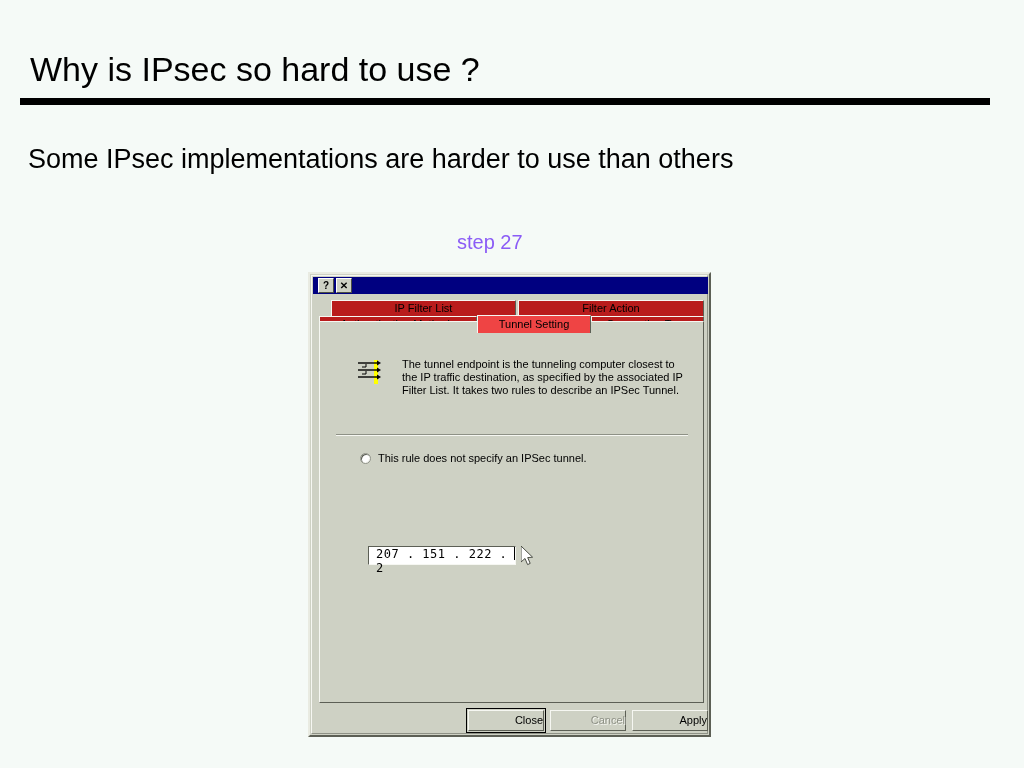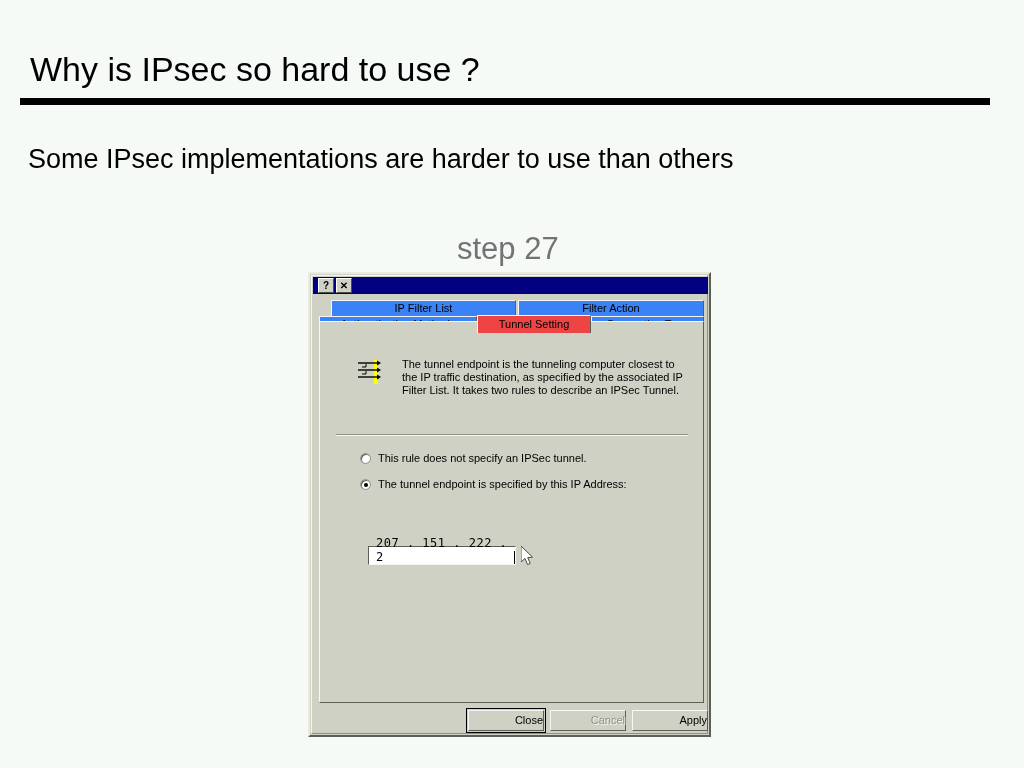--- a/index.html
+++ b/index.html
@@ -39,22 +39,22 @@
     left: 28px;
     top: 144px;
     font-size: 27px;
     color: #000000;
     white-space: nowrap;
   }
   .step-label {
     position: absolute;
     left: 457px;
     top: 231px;
-    font-size: 31px;
-    color: #737373;
+    font-size: 20px;
+    color: #8b5cf6;
     white-space: nowrap;
   }
 
   
   .dialog {
     position: absolute;
     left: 308px;
     top: 272px;
     width: 403px;
     height: 465px;
@@ -118,21 +118,21 @@
   
   .tabs-area {
     position: absolute;
     left: 9px;
     top: 26px;
     width: 385px;
     height: 31px;
   }
   .tab {
     position: absolute;
-    background: #3b82f6;
+    background: #b91c1c;
     border-top: 1px solid #f6f7f2;
     border-left: 1px solid #f6f7f2;
     border-right: 1px solid #5c5f55;
     color: #000000;
     font-size: 11px;
     text-align: center;
     box-sizing: border-box;
     white-space: nowrap;
     overflow: hidden;
   }
@@ -239,21 +239,21 @@
     top: 224px;
     width: 148px;
     height: 19px;
     background: #ffffff;
     border-top: 1px solid #5c5f55;
     border-left: 1px solid #5c5f55;
     border-right: 1px solid #f6f7f2;
     border-bottom: 1px solid #f6f7f2;
     box-sizing: border-box;
     display: flex;
-    align-items: flex-end;
+    align-items: flex-start;
     padding-left: 7px;
     font-family: "DejaVu Sans Mono", monospace;
     font-size: 12px;
     color: #000000;
     letter-spacing: 0.5px;
   }
   .ip-caret {
     display: inline-block;
     width: 1px;
     height: 13px;
@@ -350,24 +350,20 @@
 
     <div class="desc-text">The tunnel endpoint is the tunneling computer closest to the IP traffic destination, as specified by the associated IP Filter List. It takes two rules to describe an IPSec Tunnel.</div>
 
     <div class="groove"></div>
 
     <div class="radio-row r1">
       <span class="radio"></span>
       <span>This rule does not specify an IPSec tunnel.</span>
     </div>
 
-    <div class="radio-row r2">
-      <span class="radio checked"></span>
-      <span>The tunnel endpoint is specified by this IP Address:</span>
-    </div>
 
     <div class="ip-field">
       <span>207 . 151 . 222 .   2</span>
         <span class="ip-caret"></span>
     </div>
   </div>
 
   <div class="btn btn-close btn-default">Close</div>
   <div class="btn btn-cancel btn-disabled">Cancel</div>
   <div class="btn btn-apply">Apply</div>

